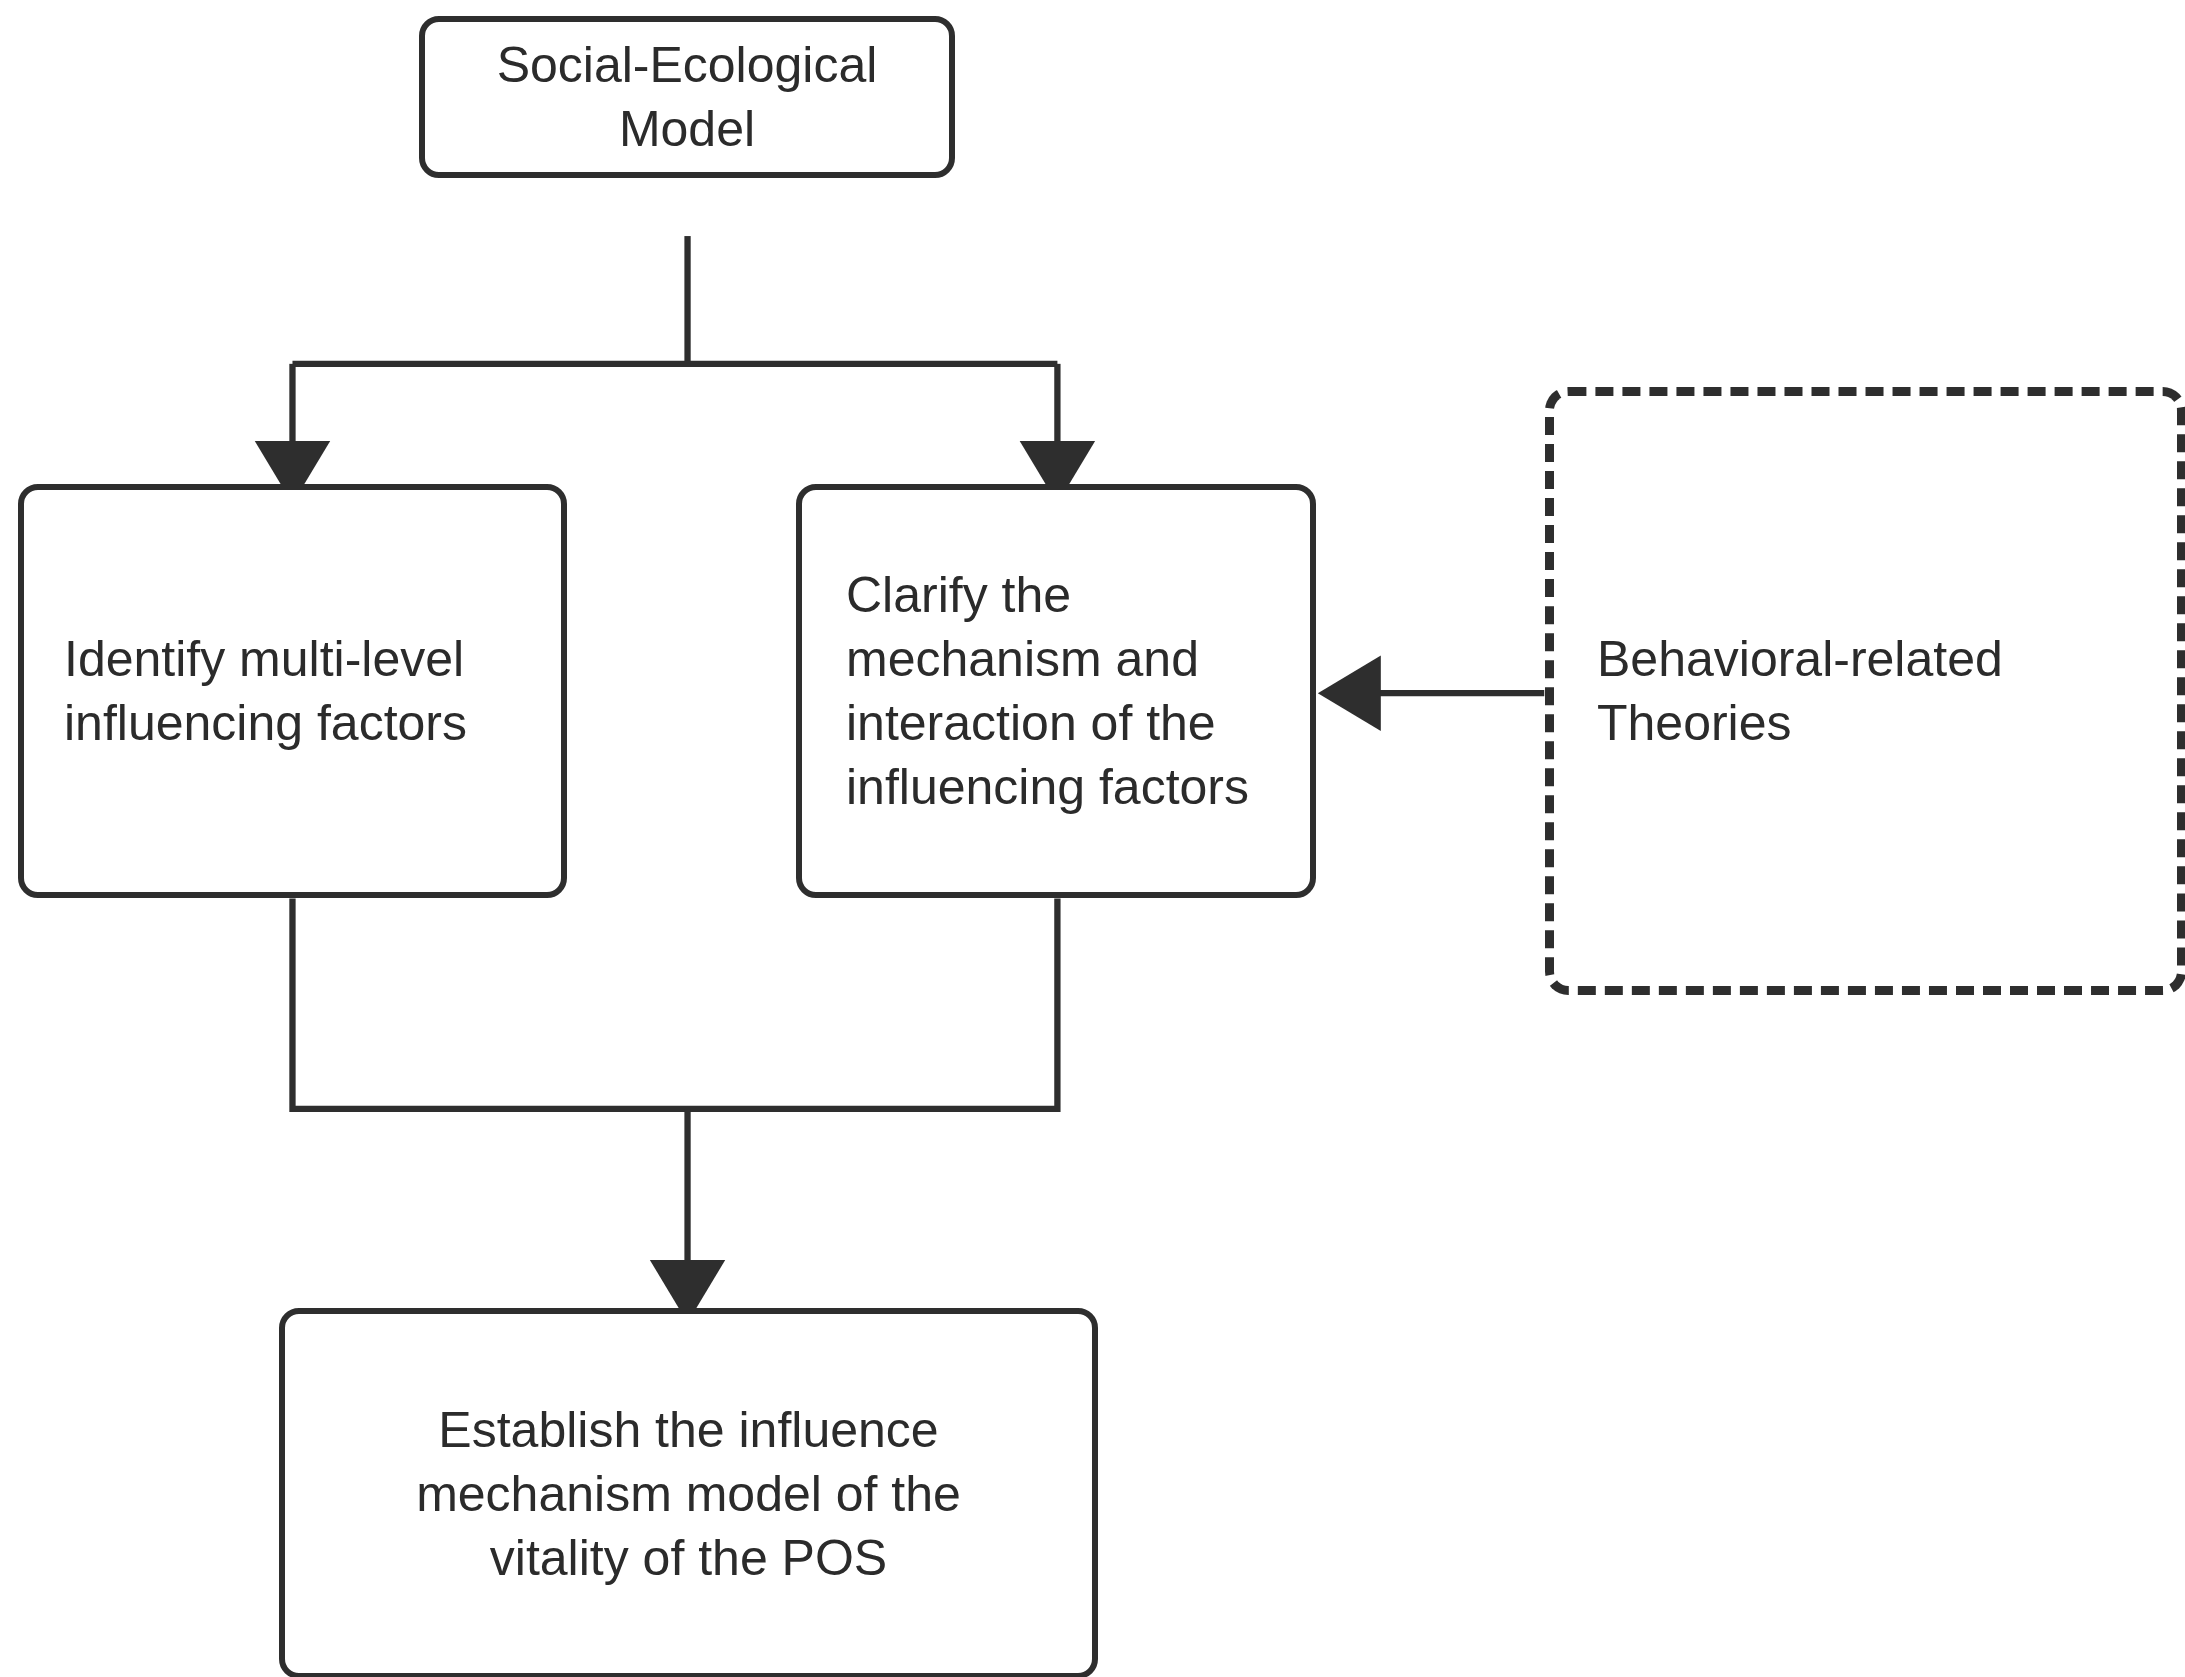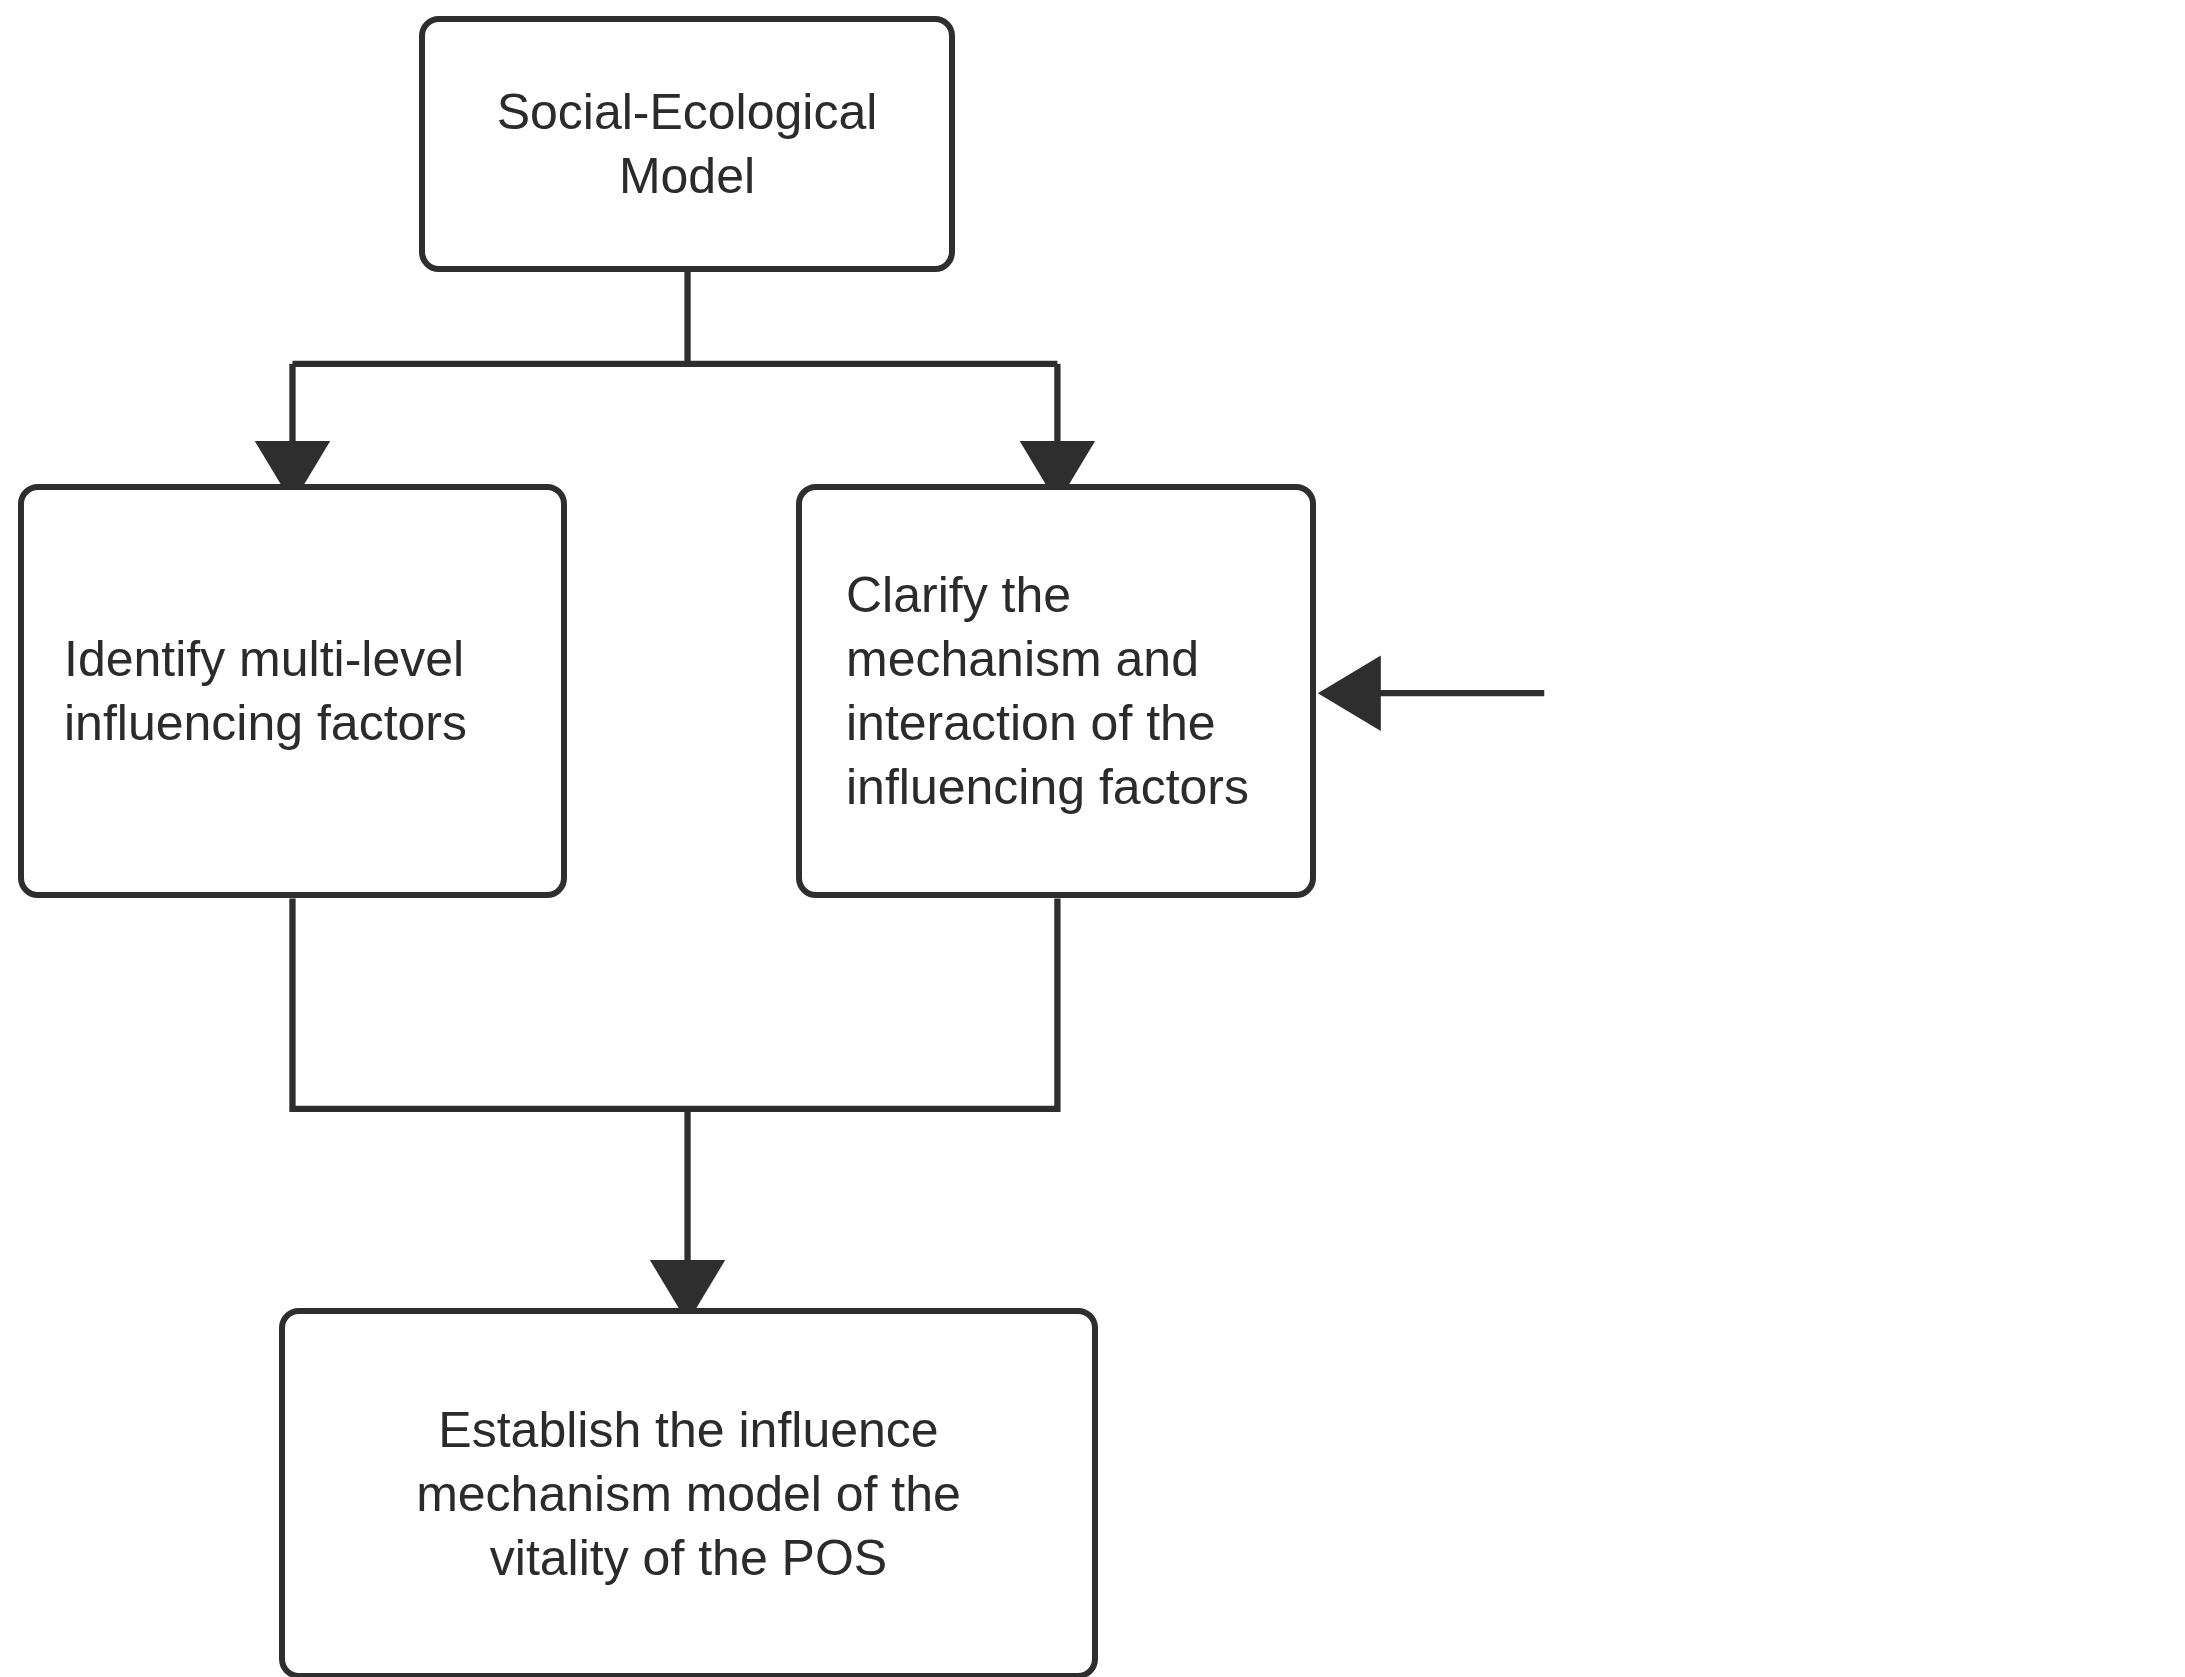--- a/index.html
+++ b/index.html
@@ -47,21 +47,21 @@
     border-radius: 20px;
   }
   .dashed-node {
     border: 9px dashed #2e2e2e;
     border-radius: 23.4px;
   }
 
   
   #node-sem {
     left: 419px;  top: 16px;
-    width: 536px; height: 256px;
+    width: 536px; height: 162px;
     justify-content: center;
     text-align: center;
     font-size: 50px;
     padding: 0 23.4px;
   }
   #node-identify {
     left: 18px;   top: 484px;
     width: 549px; height: 414px;
     justify-content: flex-end;
     text-align: left;
@@ -136,20 +136,24 @@
 influencing factors</span>
   </div>
 
   <div class="node solid-node" id="node-clarify">
     <span class="label">Clarify the
 mechanism and
 interaction of the
 influencing factors</span>
   </div>
 
+  <div class="node dashed-node" id="node-theories">
+    <span class="label">Behavioral-related
+Theories</span>
+  </div>
 
   <div class="node solid-node" id="node-establish">
     <span class="label">Establish the influence
 mechanism model of the
 vitality of the POS</span>
   </div>
 
 </div>
 
 

